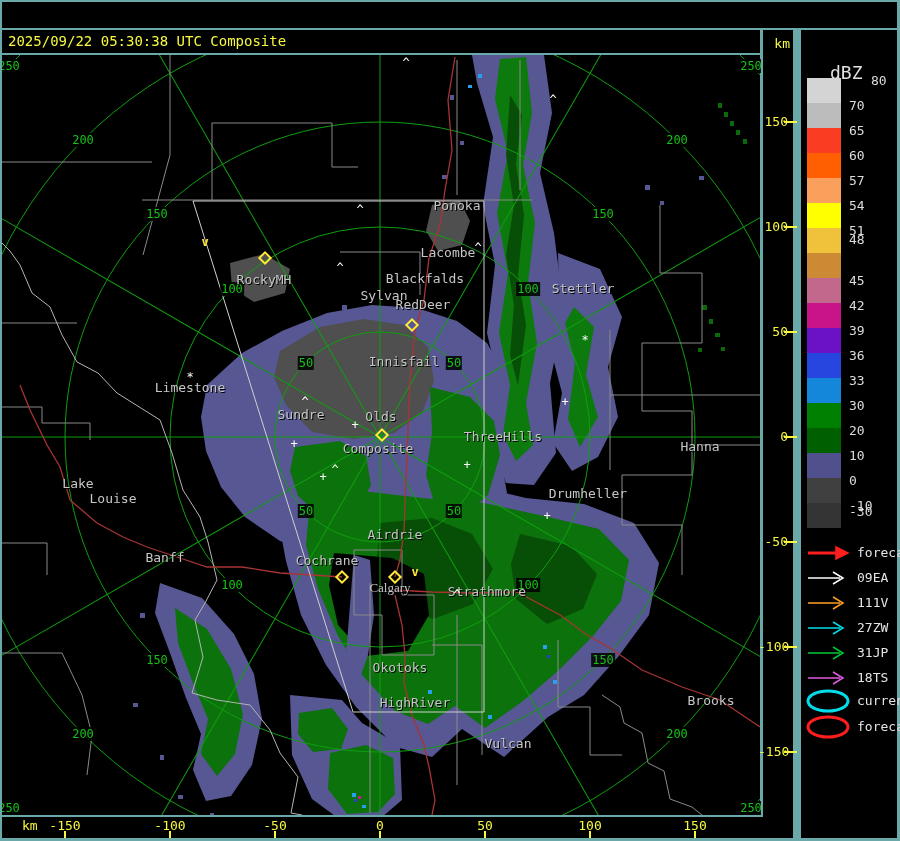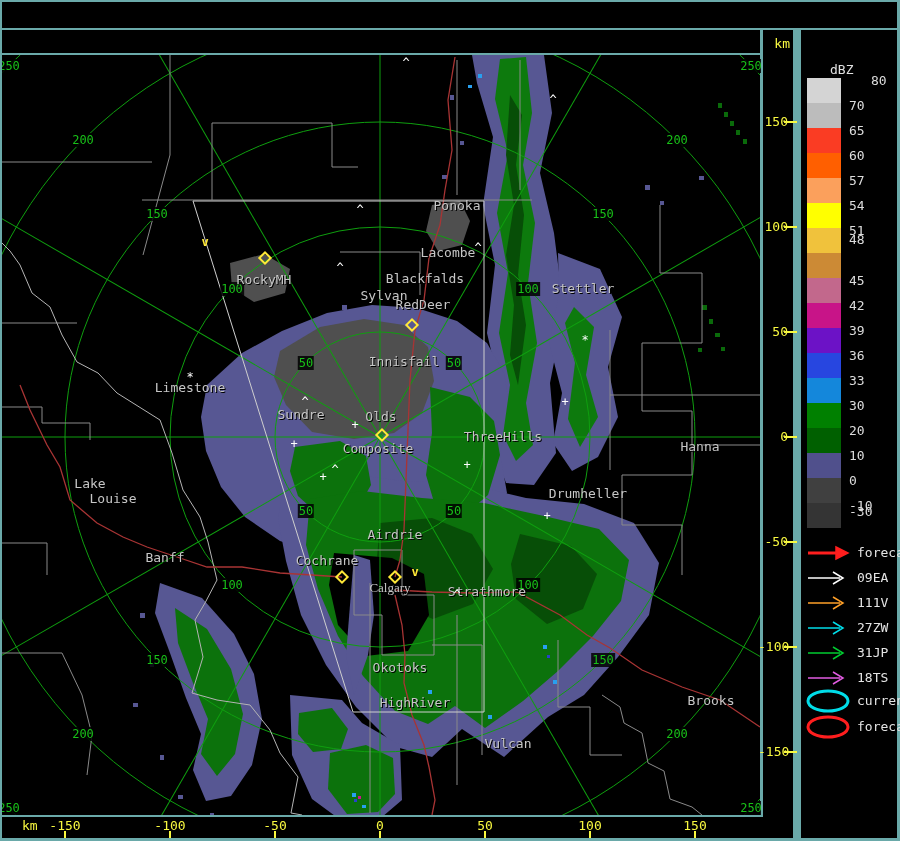--- a/index.html
+++ b/index.html
@@ -20,33 +20,34 @@
   .glyph{position:absolute;transform:translate(-50%,-50%);font-size:12px;z-index:7;line-height:10px;}
   .glyph.y{color:#ffe838;font-weight:bold;}
   .glyph.w{color:#ffffff;}
   .axlabel{position:absolute;transform:translateX(-50%);font-size:13px;color:#f8f840;top:818px;}
   .tickx{position:absolute;width:2px;height:7px;background:#f8f840;top:831px;}
   .aylabel{position:absolute;left:758px;width:30px;text-align:right;font-size:13px;color:#f8f840;}
   .ticky{position:absolute;left:784px;width:13px;height:2px;background:#f8f840;}
   .kmright{position:absolute;left:760px;top:36px;width:30px;text-align:right;
            font-size:13px;color:#f8f840;}
   .kmbottom{position:absolute;left:22px;top:818px;font-size:13px;color:#f8f840;}
-  .dbz{position:absolute;left:830px;top:62px;font-size:13px;color:#e0e0e0;}
+  .dbz{position:absolute;left:830px;top:62px;font-size:18px;color:#e0e0e0;}
   .sblock{position:absolute;left:807px;width:34px;height:25px;}
   .slabel{position:absolute;left:849px;width:44px;font-size:13px;color:#dcdcdc;}
   .symlabel{position:absolute;left:857px;font-size:13px;color:#e4e4e4;white-space:nowrap;}
   .symsvg{position:absolute;left:804px;}
 </style>
 </head>
 <body>
 
 <div class="window">
 
   <div class="teal" style="left:0;top:28px;width:900px;height:2px;"></div>
 
+  <div class="tsbar">2025/09/22 05:30:38 UTC Composite</div>
   <div class="teal" style="left:0;top:53px;width:763px;height:2px;"></div>
 
   <div class="mapview">
     <svg id="map-svg" width="759" height="760" viewBox="0 0 759 760">
       <g id="echo-layer">
 
         <polygon fill="#575793" points="470,0 542,0 550,58 538,118 552,178 562,256 548,328 554,398 532,430 504,428 490,390 497,330 485,278 493,210 481,150 491,82 475,28"></polygon>
         <polygon fill="#575793" points="556,198 598,214 620,262 606,312 616,362 596,402 570,416 551,388 560,338 547,288 557,238"></polygon>
         <polygon fill="#575793" points="205,330 240,298 280,276 325,258 370,250 415,253 455,266 485,288 502,318 508,355 498,398 505,438 488,468 450,488 408,500 362,506 318,499 278,486 243,462 219,432 204,396 199,362"></polygon>
         <polygon fill="#575793" points="282,430 340,418 400,426 462,428 524,443 582,449 632,468 657,508 647,560 616,602 582,640 546,662 502,702 460,674 430,702 394,692 354,652 324,610 299,560 284,506 276,464"></polygon>
@@ -177,21 +178,21 @@
         <div class="city" style="left: 421px; top: 249px;">RedDeer</div>
         <div class="city" style="left: 262px; top: 224px;">RockyMH</div>
         <div class="city" style="left: 581px; top: 233px;">Stettler</div>
         <div class="city" style="left: 402px; top: 306px;">Innisfail</div>
         <div class="city" style="left: 188px; top: 332px;">Limestone</div>
         <div class="city" style="left: 299px; top: 359px;">Sundre</div>
         <div class="city" style="left: 379px; top: 361px;">Olds</div>
         <div class="city" style="left: 501px; top: 381px;">ThreeHills</div>
         <div class="city" style="left: 376px; top: 393px;">Composite</div>
         <div class="city" style="left: 698px; top: 391px;">Hanna</div>
-        <div class="city" style="left: 88px; top: 428px;">Lake</div>
+        <div class="city" style="left: 76px; top: 428px;">Lake</div>
         <div class="city" style="left: 586px; top: 438px;">Drumheller</div>
         <div class="city" style="left: 89px; top: 443px; padding-left: 44px;">Louise</div>
         <div class="city" style="left: 393px; top: 479px;">Airdrie</div>
         <div class="city" style="left: 163px; top: 502px;">Banff</div>
         <div class="city" style="left: 325px; top: 505px;">Cochrane</div>
         <div class="city" style="left: 388px; top: 533px; font-family: Liberation Serif, serif;">Calgary</div>
         <div class="city" style="left: 485px; top: 536px;">Strathmore</div>
         <div class="city" style="left: 398px; top: 612px;">Okotoks</div>
         <div class="city" style="left: 413px; top: 647px;">HighRiver</div>
         <div class="city" style="left: 506px; top: 688px;">Vulcan</div>

